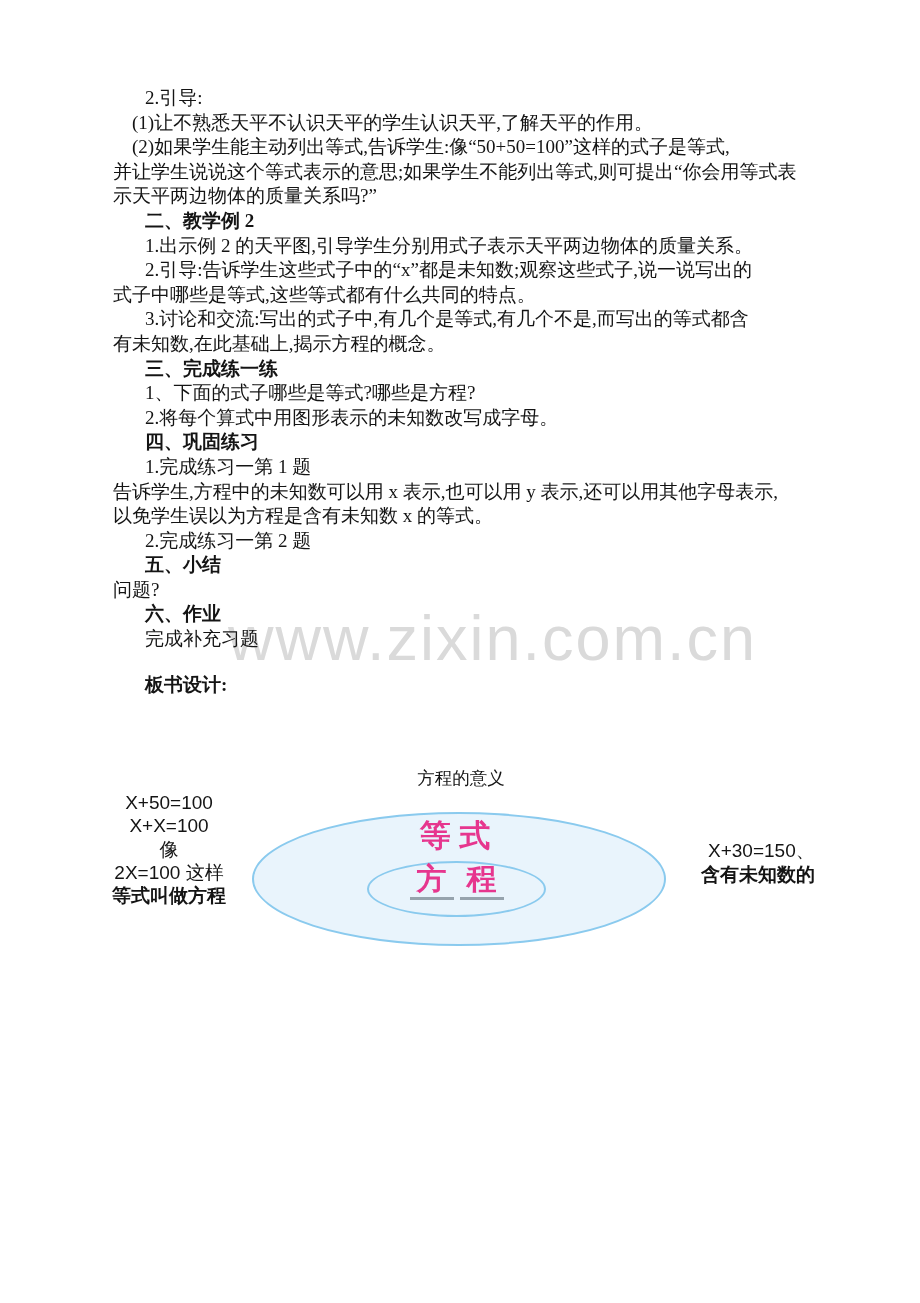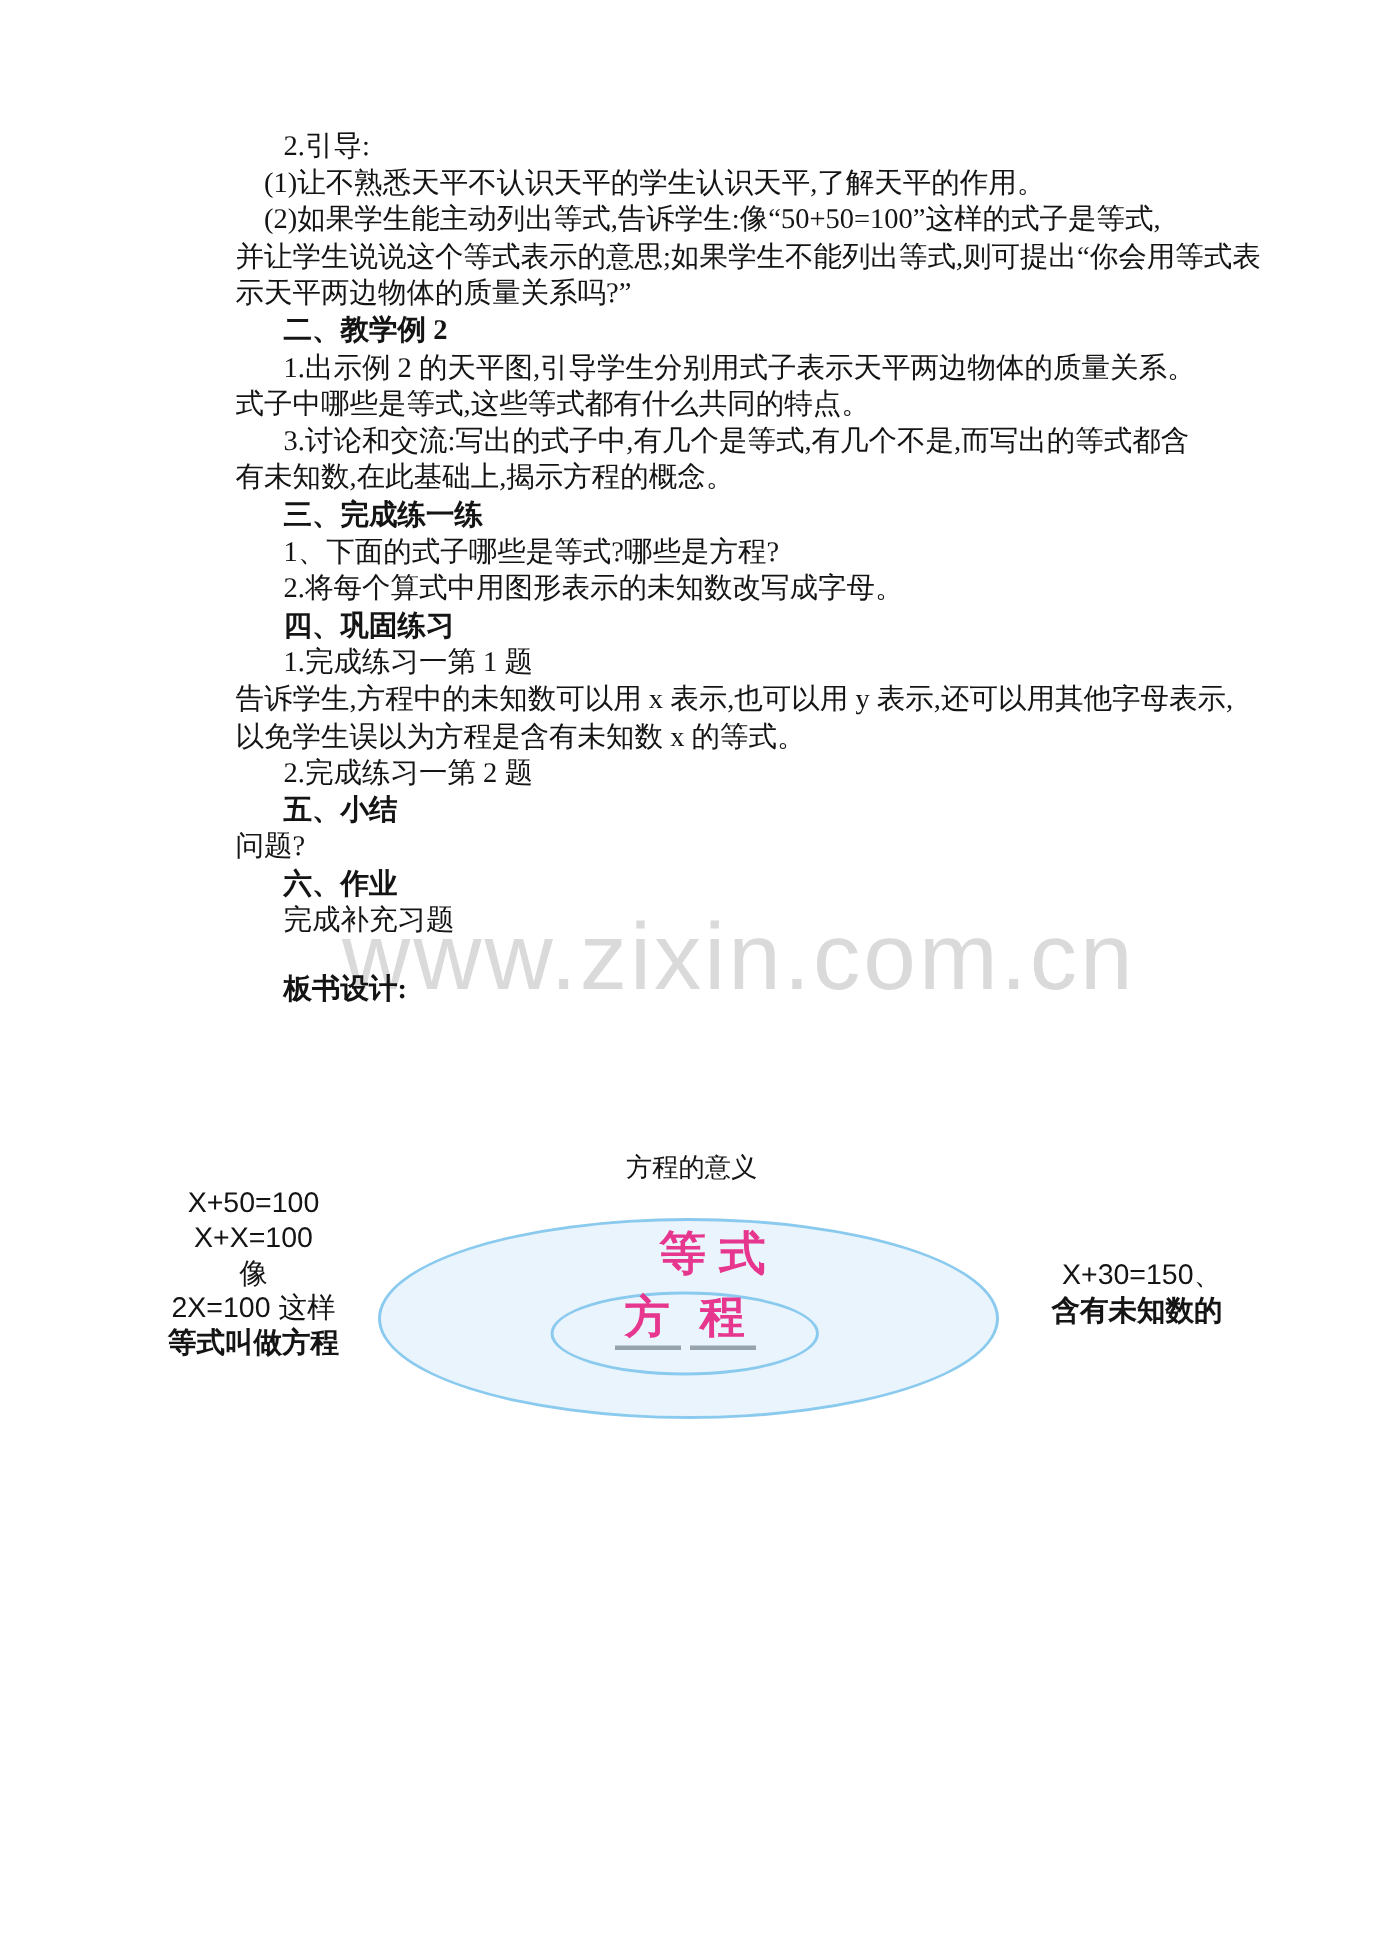--- a/index.html
+++ b/index.html
@@ -31,21 +31,20 @@
     left: 113px;
     top: 86px;
     width: 748px;
     z-index: 1;
     font-size: 19px;
   }
   .doc-line {
     height: 24.6px;
     line-height: 24.6px;
     white-space: nowrap;
-    margin-left: 44px;
   }
   .doc-line.indent-0 { padding-left: 0; }
   .doc-line.indent-1 { padding-left: 19px; }
   .doc-line.indent-2 { padding-left: 32px; }
   .doc-line.bold { font-weight: bold; }
   .doc-line.spacer { margin-top: 21px; }
 
   
   .board-title {
     position: absolute;
@@ -103,21 +102,21 @@
     width: 179px;
     height: 56px;
     background: var(--ellipse-fill, #e9f4fc);
     border: 2px solid var(--ellipse-border, #8acaee);
     border-radius: 50%;
     z-index: 2;
     box-sizing: border-box;
   }
   .venn-outer-label {
     position: absolute;
-    left: 268px;
+    left: 248px;
     top: 815px;
     width: 414px;
     text-align: center;
     z-index: 3;
     font-family: "Liberation Sans", sans-serif;
     font-size: 31px;
     font-weight: bold;
     color: var(--accent-pink, #e6368e);
     white-space: nowrap;
   }
@@ -149,20 +148,21 @@
   <div class="watermark">www.zixin.com.cn</div>
 
   <div class="doc">
       <div class="doc-line indent-2">2.引导:</div>
       <div class="doc-line indent-1">(1)让不熟悉天平不认识天平的学生认识天平,了解天平的作用。</div>
       <div class="doc-line indent-1">(2)如果学生能主动列出等式,告诉学生:像“50+50=100”这样的式子是等式,</div>
       <div class="doc-line indent-0">并让学生说说这个等式表示的意思;如果学生不能列出等式,则可提出“你会用等式表</div>
       <div class="doc-line indent-0">示天平两边物体的质量关系吗?”</div>
       <div class="doc-line indent-2 bold">二、教学例 2</div>
       <div class="doc-line indent-2">1.出示例 2 的天平图,引导学生分别用式子表示天平两边物体的质量关系。</div>
+      <div class="doc-line indent-2">2.引导:告诉学生这些式子中的“x”都是未知数;观察这些式子,说一说写出的</div>
       <div class="doc-line indent-0">式子中哪些是等式,这些等式都有什么共同的特点。</div>
       <div class="doc-line indent-2">3.讨论和交流:写出的式子中,有几个是等式,有几个不是,而写出的等式都含</div>
       <div class="doc-line indent-0">有未知数,在此基础上,揭示方程的概念。</div>
       <div class="doc-line indent-2 bold">三、完成练一练</div>
       <div class="doc-line indent-2">1、下面的式子哪些是等式?哪些是方程?</div>
       <div class="doc-line indent-2">2.将每个算式中用图形表示的未知数改写成字母。</div>
       <div class="doc-line indent-2 bold">四、巩固练习</div>
       <div class="doc-line indent-2">1.完成练习一第 1 题</div>
       <div class="doc-line indent-0">告诉学生,方程中的未知数可以用 x 表示,也可以用 y 表示,还可以用其他字母表示,</div>
       <div class="doc-line indent-0">以免学生误以为方程是含有未知数 x 的等式。</div>

